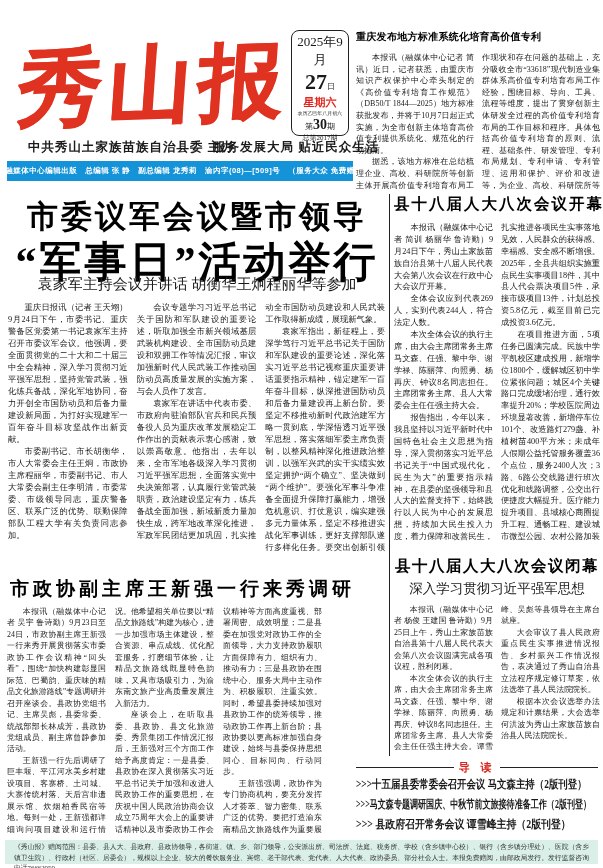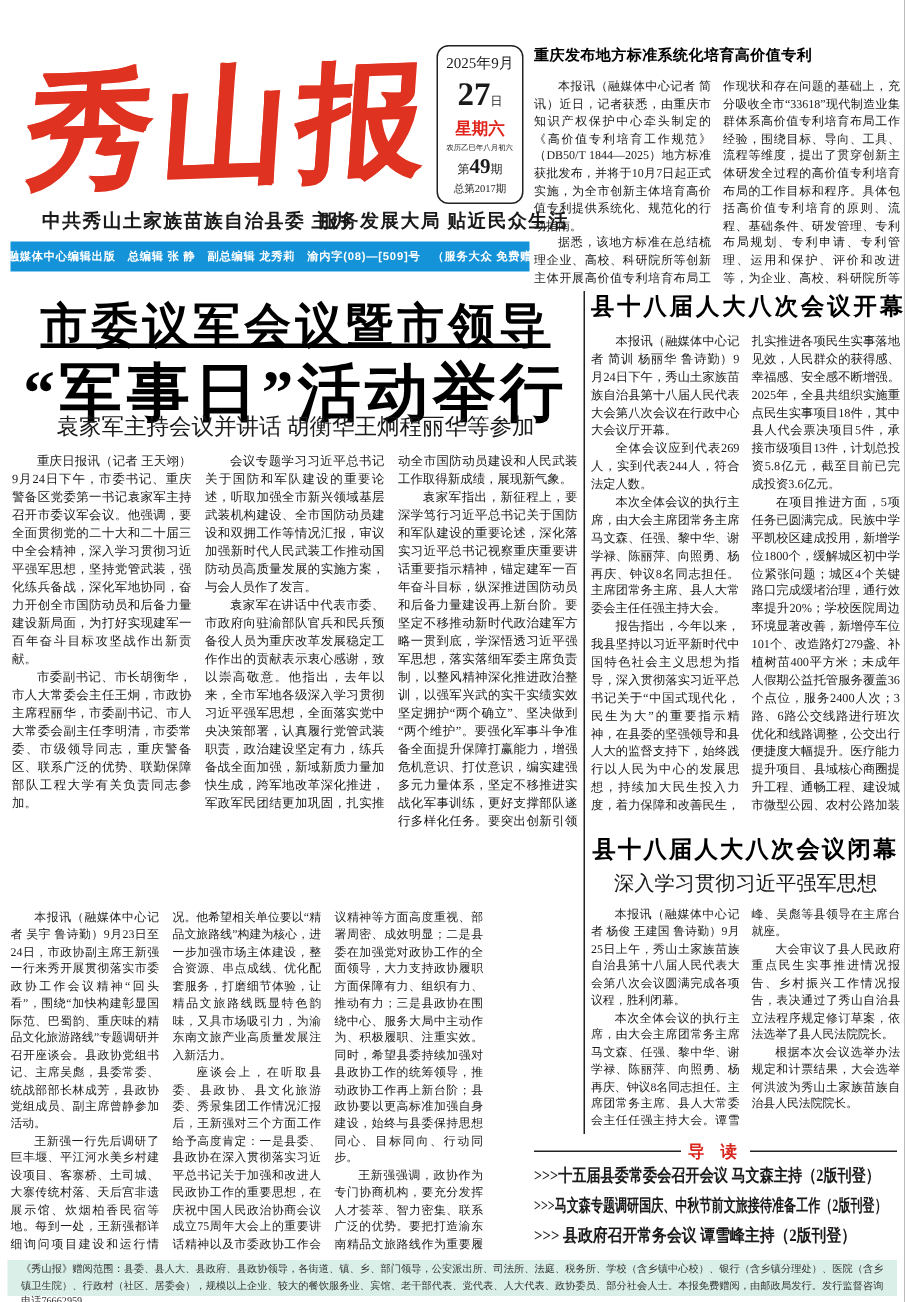--- a/index.html
+++ b/index.html
@@ -16,21 +16,21 @@
     color:#e03220; font-weight:bold; font-size:84px; line-height:110px;
     letter-spacing:6px; transform:skewX(-6deg) rotate(-2deg);
     text-shadow:1px 0 #e03220, 0 1px #e03220; white-space:nowrap;
   }
   .date-box {
     left:291px; top:30px; width:58px; height:106px;
     border:1.5px solid #222; border-radius:8px;
     display:flex; flex-direction:column; align-items:center; justify-content:space-evenly;
     text-align:center; padding:2px 0; box-sizing:border-box;
   }
-  .date-ym { font-size:10px; }
+  .date-ym { font-size:13px; }
   .date-day { font-size:8px; }
   .date-day b { font-size:22px; font-weight:bold; }
   .weekday { color:#e0261c; font-weight:bold; font-size:11px; }
   .lunar { font-size:5.5px; transform:scale(0.9); white-space:nowrap; }
   .issue { font-size:8px; }
   .issue b { font-size:14px; }
   .total-issue { font-size:7px; }
   .sponsor { left:28px; top:139px; font-size:12.5px; font-weight:bold; letter-spacing:1px; }
   .slogan  { left:213px; top:139px; font-size:12.5px; font-weight:bold; letter-spacing:1px; }
   .blue-bar {
@@ -45,21 +45,21 @@
   .body-cols { overflow:hidden; font-size:8.3px; line-height:1.45; text-align:justify; }
   .body-cols p { margin:0; text-indent:2em; }
   .cols2 { column-count:2; column-gap:8px; }
   .cols3 { column-count:3; column-gap:9px; }
 
   
   .patent-title { left:356px; top:30px; width:244px; font-size:10px; letter-spacing:0.3px; white-space:nowrap; }
   .patent-body  { left:356px; top:52px; width:244px; height:140px; font-size:8px; }
 
   
-  .mil-t1 { left:8px; top:196px; width:378px; text-align:center; font-size:31px; letter-spacing:3px;text-decoration:underline; }
+  .mil-t1 { left:8px; top:196px; width:378px; text-align:center; font-size:31px; letter-spacing:3px; }
   .mil-t2 { left:8px; top:234px; width:378px; text-align:center; font-size:42px; letter-spacing:3px; }
   .mil-sub { left:8px; top:275px; width:378px; text-align:center; font-size:15px; }
   .mil-body { left:8px; top:302px; width:377px; height:264px; }
 
   
   .open-title { left:394px; top:194px; width:206px; text-align:center; font-size:15.5px; letter-spacing:2px; white-space:nowrap; }
   .open-body  { left:394px; top:222px; width:206px; height:330px; font-size:8.2px; }
 
   
   .close-title { left:394px; top:556px; width:206px; text-align:center; font-size:15.5px; letter-spacing:1.5px; white-space:nowrap; }
@@ -93,21 +93,21 @@
 
 <div class="page">
 
   <div class="abs logo">秀山报</div>
 
   <div class="abs date-box">
     <div class="date-ym">2025年9月</div>
     <div class="date-day"><b>27</b><span>日</span></div>
     <div class="weekday">星期六</div>
     <div class="lunar">农历乙巳年八月初六</div>
-    <div class="issue"><span>第</span><b>49</b><span>期</span></div>
+    <div class="issue"><span>第</span><b>30</b><span>期</span></div>
     <div class="total-issue">总第2017期</div>
   </div>
 
   <div class="abs sponsor">中共秀山土家族苗族自治县委 主办</div>
   <div class="abs slogan">服务发展大局 贴近民众生活</div>
   <div class="abs blue-bar">秀山融媒体中心编辑出版　总编辑 张 静　副总编辑 龙秀莉　渝内字(08)—[509]号　（服务大众 免费赠阅）</div>
 
   <div class="abs art-title patent-title">重庆发布地方标准系统化培育高价值专利</div>
   <div class="abs body-cols cols2 patent-body">
       <p>本报讯（融媒体中心记者 简讯）近日，记者获悉，由重庆市知识产权保护中心牵头制定的《高价值专利培育工作规范》（DB50/T 1844—2025）地方标准获批发布，并将于10月7日起正式实施，为全市创新主体培育高价值专利提供系统化、规范化的行动指南。</p>
@@ -138,20 +138,21 @@
 
   <div class="abs art-title close-title">县十八届人大八次会议闭幕</div>
   <div class="abs close-sub">深入学习贯彻习近平强军思想</div>
   <div class="abs body-cols cols2 close-body">
       <p>本报讯（融媒体中心记者 杨俊 王建国 鲁诗勤）9月25日上午，秀山土家族苗族自治县第十八届人民代表大会第八次会议圆满完成各项议程，胜利闭幕。</p>
       <p>本次全体会议的执行主席，由大会主席团常务主席马文森、任强、黎中华、谢学禄、陈丽萍、向照勇、杨再庆、钟议8名同志担任。主席团常务主席、县人大常委会主任任强主持大会。谭雪峰、吴彪等县领导在主席台就座。</p>
       <p>大会审议了县人民政府重点民生实事推进情况报告、乡村振兴工作情况报告，表决通过了秀山自治县立法程序规定修订草案，依法选举了县人民法院院长。</p>
       <p>根据本次会议选举办法规定和计票结果，大会选举何洪波为秀山土家族苗族自治县人民法院院长。</p>
     </div>
 
+  <div class="abs art-title visit-title">市政协副主席王新强一行来秀调研</div>
   <div class="abs body-cols cols3 visit-body">
       <p>本报讯（融媒体中心记者 吴宇 鲁诗勤）9月23日至24日，市政协副主席王新强一行来秀开展贯彻落实市委政协工作会议精神“回头看”，围绕“加快构建彰显国际范、巴蜀韵、重庆味的精品文化旅游路线”专题调研并召开座谈会。县政协党组书记、主席吴彪，县委常委、统战部部长林成芳，县政协党组成员、副主席曾静参加活动。</p>
       <p>王新强一行先后调研了巨丰堰、平江河水美乡村建设项目、客寨桥、土司城、大寨传统村落、天后宫非遗展示馆、炊烟柏香民宿等地。每到一处，王新强都详细询问项目建设和运行情况。他希望相关单位要以“精品文旅路线”构建为核心，进一步加强市场主体建设，整合资源、串点成线、优化配套服务，打磨细节体验，让精品文旅路线既显特色韵味，又具市场吸引力，为渝东南文旅产业高质量发展注入新活力。</p>
       <p>座谈会上，在听取县委、县政协、县文化旅游委、秀景集团工作情况汇报后，王新强对三个方面工作给予高度肯定：一是县委、县政协在深入贯彻落实习近平总书记关于加强和改进人民政协工作的重要思想，在庆祝中国人民政治协商会议成立75周年大会上的重要讲话精神以及市委政协工作会议精神等方面高度重视、部署周密、成效明显；二是县委在加强党对政协工作的全面领导，大力支持政协履职方面保障有力、组织有力、推动有力；三是县政协在围绕中心、服务大局中主动作为、积极履职、注重实效。同时，希望县委持续加强对县政协工作的统筹领导，推动政协工作再上新台阶；县政协要以更高标准加强自身建设，始终与县委保持思想同心、目标同向、行动同步。</p>
       <p>王新强强调，政协作为专门协商机构，要充分发挥人才荟萃、智力密集、联系广泛的优势。要把打造渝东南精品文旅路线作为重要履职方向，以“片区联动、资源整合”为工作思路，主动加强与市政协及兄弟区县政协的沟通协作，凝聚精品路线建设的工作合力；要围绕景点特色挖掘、线路整合优化、业态创新升级等关键环节精准建言，助力破解文旅业态“千篇一律”问题；要强化政协履职成果转化实效，推动爆款文旅IP培育打造，为服务全市经济社会高质量发展贡献政协智慧和力量。</p>
     </div>
 
   <div class="abs guide">
     <div class="guide-head">
       <span class="rule"></span>

